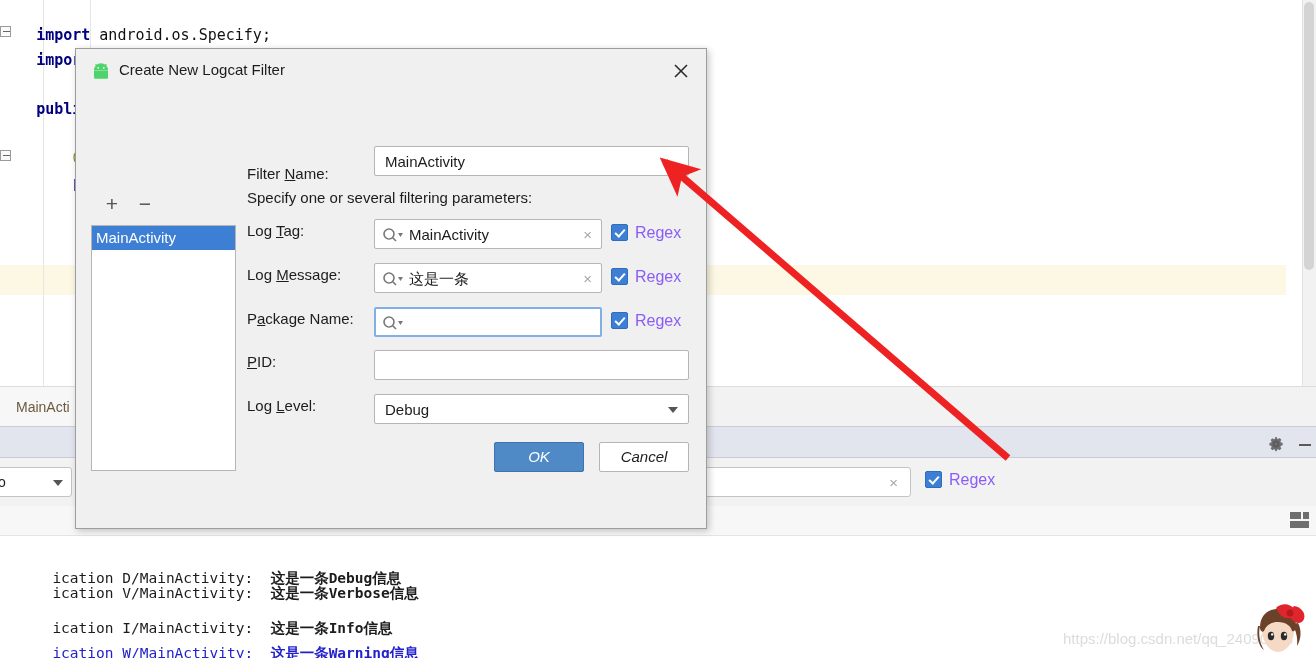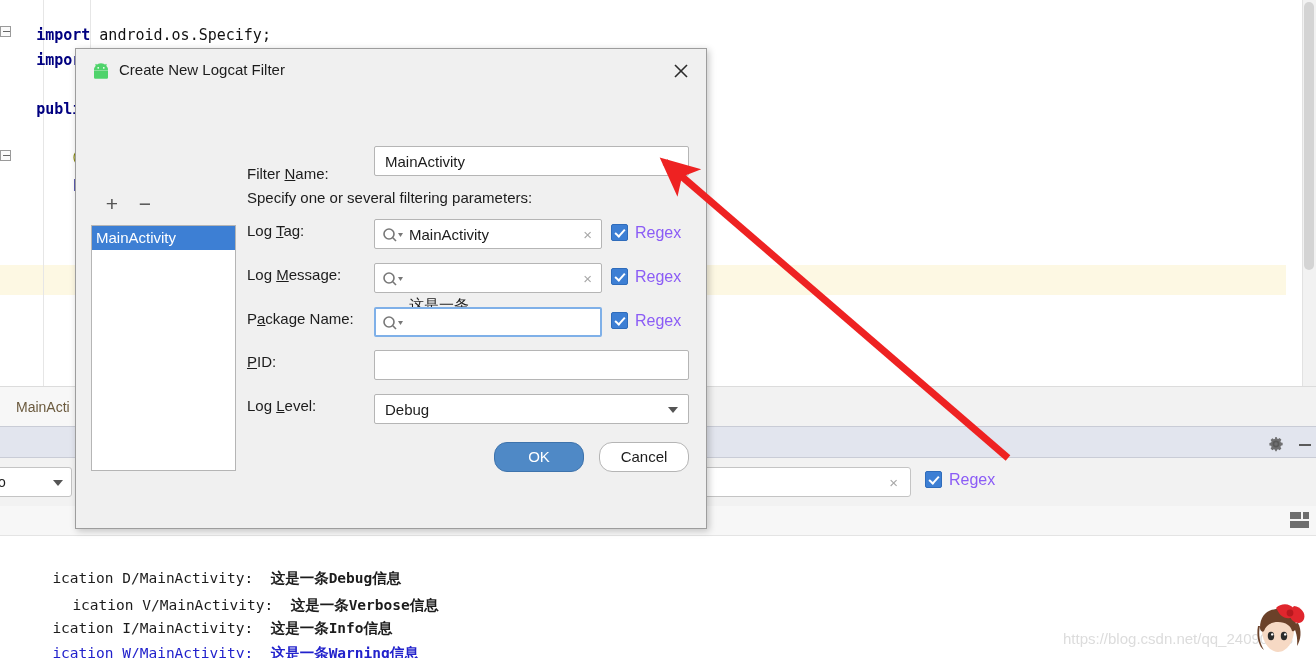--- a/index.html
+++ b/index.html
@@ -121,22 +121,22 @@
 
   #sel-level {
     position:absolute; height:30px; background:#ffffff; border:1px solid #b5b5b5; border-radius:2px;
   }
   #sel-level .caret {
     position:absolute; right:10px; top:12px; width:0; height:0;
     border-left:5px solid transparent; border-right:5px solid transparent; border-top:6px solid #555;
   }
 
   .dlg-btn {
-    position:absolute; height:30px; border-radius:13px; font-size:15px;
-    text-align:center; line-height:28px;
+    position:absolute; height:30px; border-radius:2px; font-size:15px;
+    text-align:center; line-height:28px;font-style:italic;
   }
   #ok-btn { background:#4f89c6; border:1px solid #3e73ac; color:#ffffff; }
   #cancel-btn { background:#ffffff; border:1px solid #b5b5b5; color:#1c1c1c; }
 
   
   #arrow-svg { position:absolute; left:0; top:0; width:1316px; height:658px; pointer-events:none; }
 
   
   #watermark {
     position:absolute; left:1063px; top:630px; font-size:15px; color:#dcdcdc;
@@ -238,21 +238,21 @@
         <rect x="15" y="2" width="6" height="7" fill="#6e6e6e"></rect>
         <rect x="2" y="11" width="19" height="7" fill="#6e6e6e"></rect>
       </svg>
     </div>
   </div>
 
   <div id="log-output">
     <div class="log-line" style="top:5px;">
       <span>ication D/MainActivity:  </span><span style="color:#1c1c1c;font-weight:bold;">这是一条Debug信息</span>
     </div>
-    <div class="log-line" style="top:32px;padding-left:20px;">
+    <div class="log-line" style="top:20px;">
       <span>ication V/MainActivity:  </span><span style="color:#1c1c1c;font-weight:bold;">这是一条Verbose信息</span>
     </div>
     <div class="log-line" style="top:55px;">
       <span>ication I/MainActivity:  </span><span style="color:#1c1c1c;font-weight:bold;">这是一条Info信息</span>
     </div>
     <div class="log-line" style="top:80px;color:#2222cc;">
       <span>ication W/MainActivity:  </span><span style="font-weight:bold;">这是一条Warning信息</span>
     </div>
     <div class="log-line" style="top:105px;color:#9c1b1b;">
       
@@ -323,21 +323,21 @@
       Log <u>M</u>essage:
     </div>
     <div class="field" style="left:298px;top:170px;width:228px;">
       <span class="sb-icon" style="left:6px;top:6px;">
         <svg viewBox="0 0 22 18" width="22" height="18">
             <circle cx="8" cy="8" r="5" fill="none" stroke="#777" stroke-width="1.6"></circle>
             <line x1="11.8" y1="11.8" x2="15" y2="15" stroke="#777" stroke-width="1.6"></line>
             <path d="M17 7l5 0 -2.5 4z" fill="#777"></path>
           </svg>
       </span>
-      <span class="field-text" style="left:34px;margin-top:26px;">这是一条</span>
+      <span class="field-text" style="left:34px;">这是一条</span>
       <span class="sb-clear" style="right:9px;">×</span>
     </div>
     <div class="chk-wrap" style="left:535px;top:175px;">
       <span class="chk"></span>
       <span class="chk-label">Regex</span>
     </div>
 
     <div class="form-label" style="left:171px;top:217px;">
       P<u>a</u>ckage Name:
     </div>

